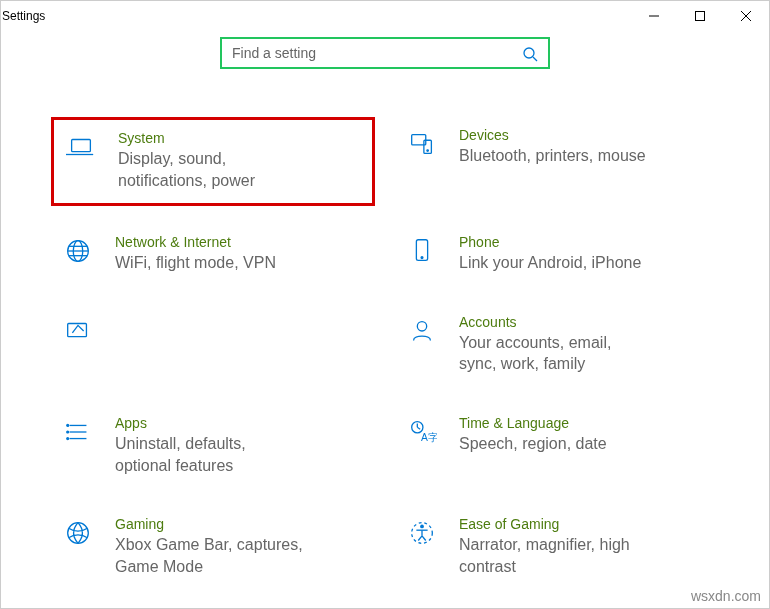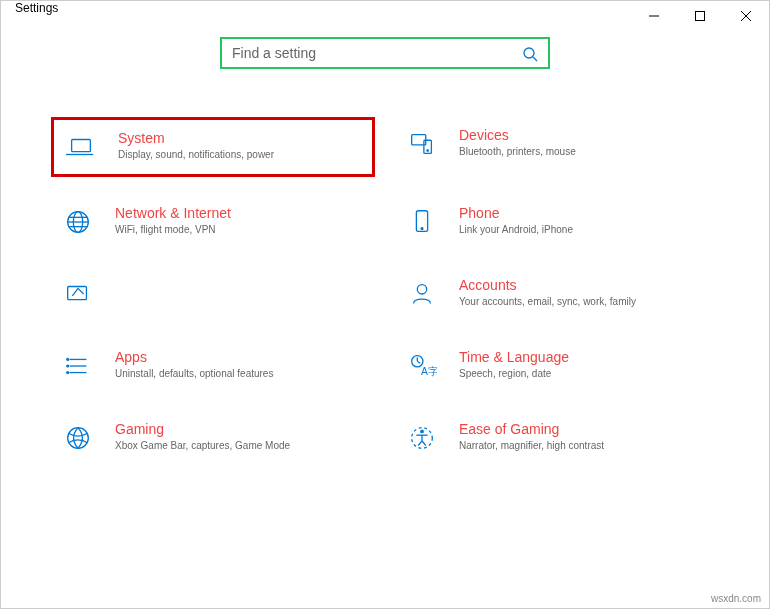--- a/index.html
+++ b/index.html
@@ -7,23 +7,24 @@
     font-family: "Segoe UI", Arial, sans-serif;
     background: #fff;
     width: 770px;
     height: 609px;
     overflow: hidden;
     position: relative;
     border: 1px solid #ccc;
   }
   .titlebar {
     display: flex;
+    align-items: center;
     justify-content: space-between;
     height: 30px;
-    padding-left: 14px;
+    padding-left: 1px;
     font-size: 12px;
     color: #000;
   }
   .titlebar .controls { display: flex; }
   .titlebar .ctrl {
     width: 46px;
     height: 30px;
     display: flex;
     align-items: center;
     justify-content: center;
@@ -81,34 +82,34 @@
   .tile .iconcol {
     width: 44px;
     display: flex;
     padding-top: 2px;
     flex-shrink: 0;
   }
   .tile .iconcol svg { stroke: #0078d4; fill: none; stroke-width: 1.4; }
   .tile .txt { padding-left: 8px; }
   .tile .title {
     font-size: 14px;
-    color: #ef4444;
+    color: #4d7c0f;
     margin-bottom: 2px;
   }
   .tile .desc {
-    font-size: 10px;
+    font-size: 16px;
     color: #666;
     line-height: 1.35;
     max-width: 190px;
   }
   .watermark {
     position: absolute;
     right: 8px;
     bottom: 4px;
-    font-size: 10px;
+    font-size: 14px;
     color: #888;
   }
 </style>
 </head>
 <body>
 
 <div class="titlebar">
   <span>Settings</span>
   <div class="controls">
     <div class="ctrl">

